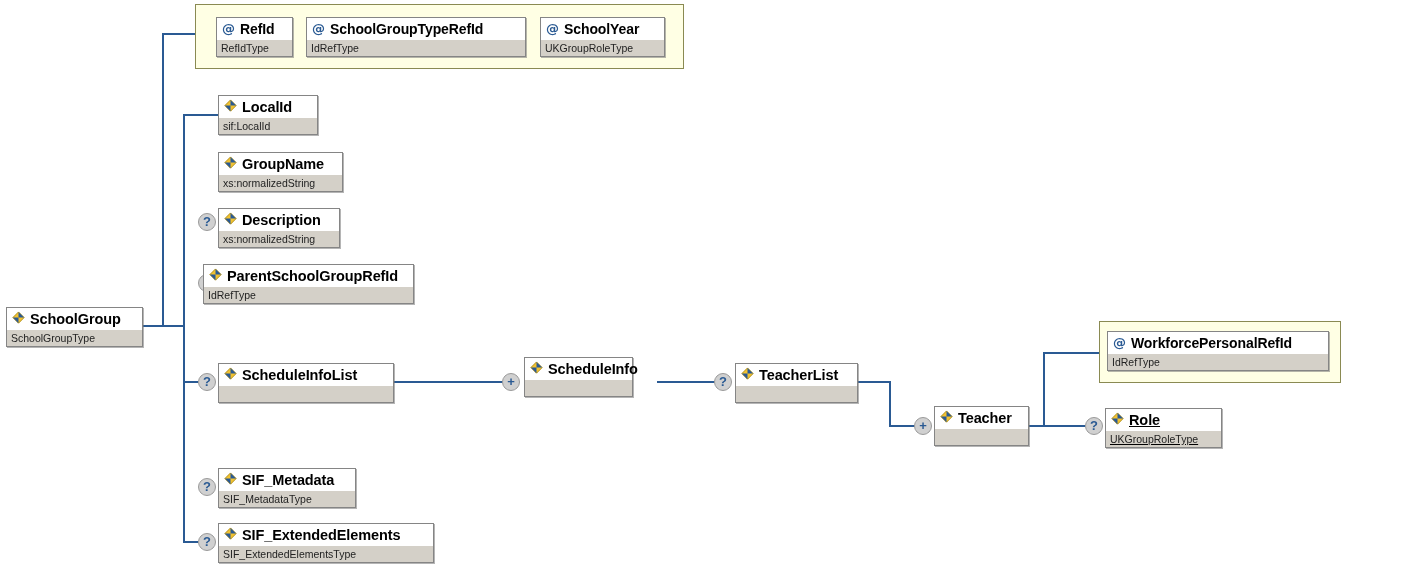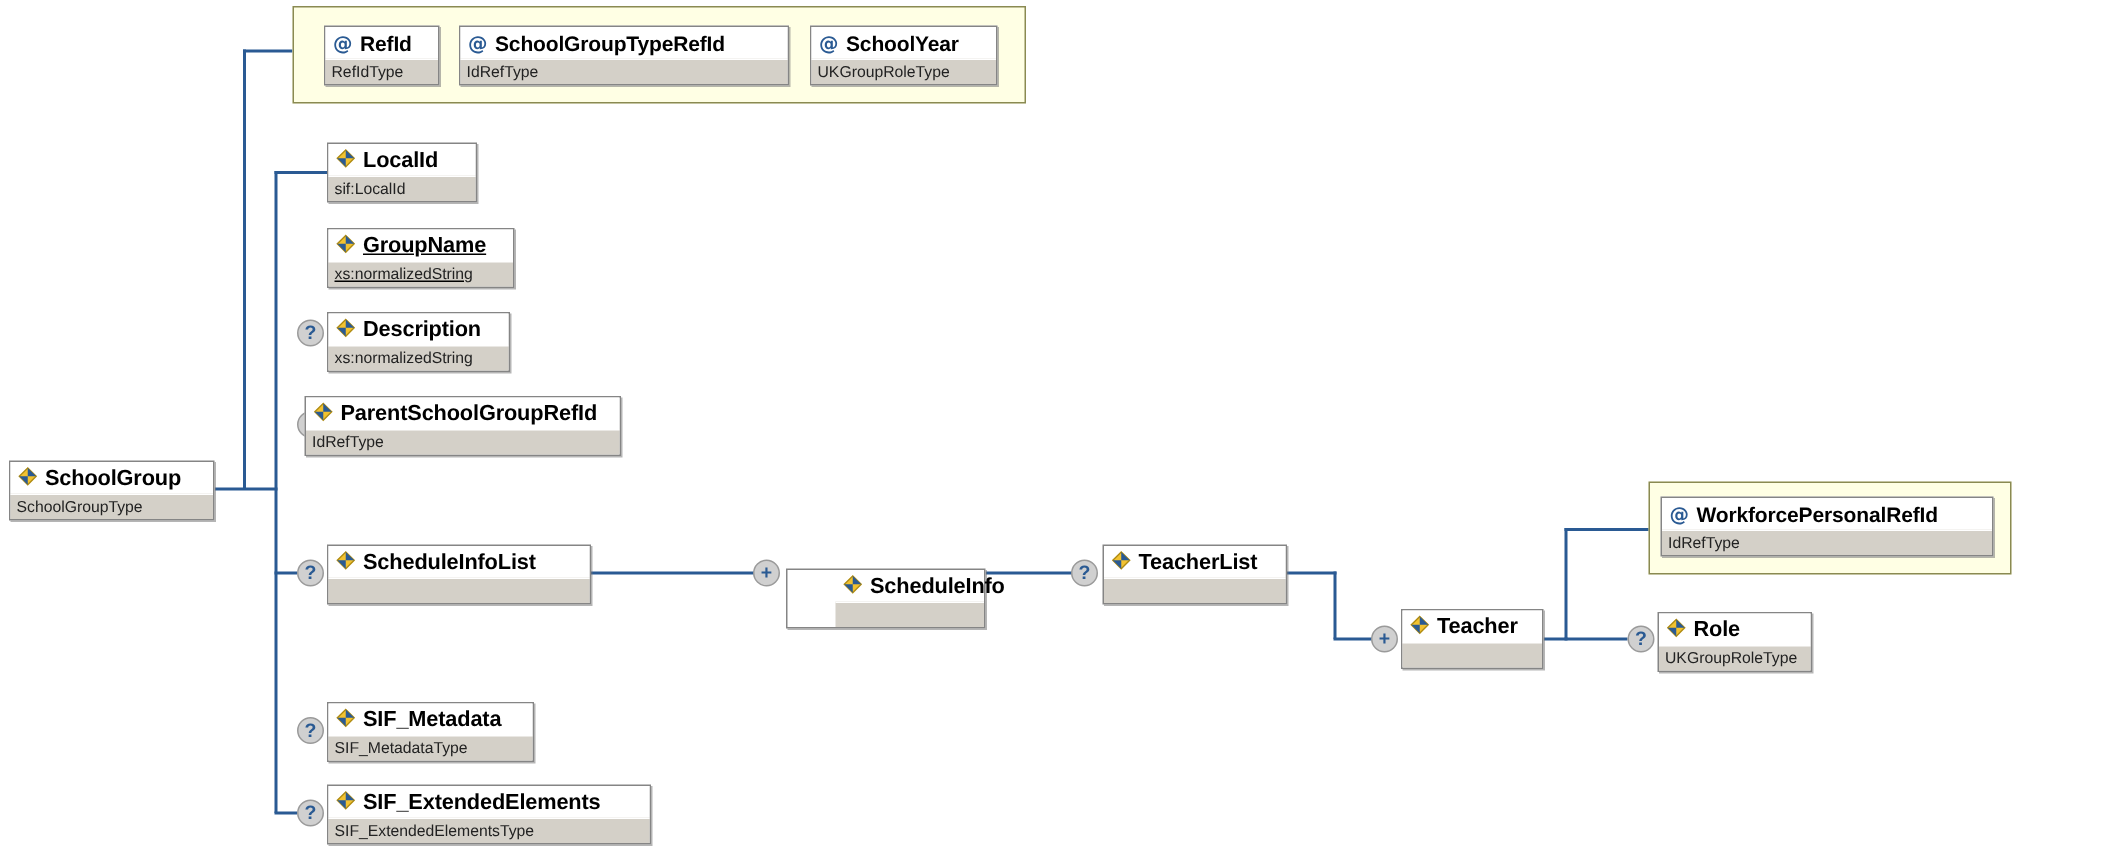--- a/index.html
+++ b/index.html
@@ -189,21 +189,21 @@
           <path d="M8 1 L14 7 L8 13 L2 7 Z" fill="#f2c230" stroke="#b08c12" stroke-width="1"></path>
           <path d="M8 1 L14 7 L8 7 Z" fill="#2a5a93"></path>
           <path d="M2 7 L8 7 L8 13 Z" fill="#2a5a93"></path>
         </svg>
       </span>
       <span class="nm">LocalId</span>
     </div>
     <div class="type">sif:LocalId</div>
   </div>
 
-  <div class="node" style="left:218px; top:152px; width:125px;text-decoration:underline;">
+  <div class="node" style="left:218px; top:152px; width:125px;">
     <div class="title">
       <span class="ico">
         <svg width="15" height="15" viewBox="0 0 16 16">
           <path d="M8 1 L14 7 L8 13 L2 7 Z" fill="#f2c230" stroke="#b08c12" stroke-width="1"></path>
           <path d="M8 1 L14 7 L8 7 Z" fill="#2a5a93"></path>
           <path d="M2 7 L8 7 L8 13 Z" fill="#2a5a93"></path>
         </svg>
       </span>
       <span class="nm">GroupName</span>
     </div>
@@ -279,21 +279,21 @@
           <path d="M8 1 L14 7 L8 7 Z" fill="#2a5a93"></path>
           <path d="M2 7 L8 7 L8 13 Z" fill="#2a5a93"></path>
         </svg>
       </span>
       <span class="nm">SIF_ExtendedElements</span>
     </div>
     <div class="type">SIF_ExtendedElementsType</div>
   </div>
 
   <div class="marker" style="left:502px; top:373px;">+</div>
-  <div class="node" style="left:524px; top:379px; width:133px;padding-left:32px;">
+  <div class="node" style="left:524px; top:357px; width:109px;">
     <div class="title">
       <span class="ico">
         <svg width="15" height="15" viewBox="0 0 16 16">
           <path d="M8 1 L14 7 L8 13 L2 7 Z" fill="#f2c230" stroke="#b08c12" stroke-width="1"></path>
           <path d="M8 1 L14 7 L8 7 Z" fill="#2a5a93"></path>
           <path d="M2 7 L8 7 L8 13 Z" fill="#2a5a93"></path>
         </svg>
       </span>
       <span class="nm">ScheduleInfo</span>
     </div>
@@ -337,21 +337,21 @@
         <svg width="15" height="15" viewBox="0 0 15 15">
           <text x="7.5" y="12" font-size="13" font-weight="bold" fill="#2a5a93" text-anchor="middle" font-family="DejaVu Sans, sans-serif">@</text>
         </svg>
       </span>
       <span class="nm">WorkforcePersonalRefId</span>
     </div>
     <div class="type">IdRefType</div>
   </div>
 
   <div class="marker" style="left:1085px; top:417px;">?</div>
-  <div class="node" style="left:1105px; top:408px; width:103px;">
+  <div class="node" style="left:1105px; top:408px; width:117px;text-decoration:underline;">
     <div class="title">
       <span class="ico">
         <svg width="15" height="15" viewBox="0 0 16 16">
           <path d="M8 1 L14 7 L8 13 L2 7 Z" fill="#f2c230" stroke="#b08c12" stroke-width="1"></path>
           <path d="M8 1 L14 7 L8 7 Z" fill="#2a5a93"></path>
           <path d="M2 7 L8 7 L8 13 Z" fill="#2a5a93"></path>
         </svg>
       </span>
       <span class="nm">Role</span>
     </div>

